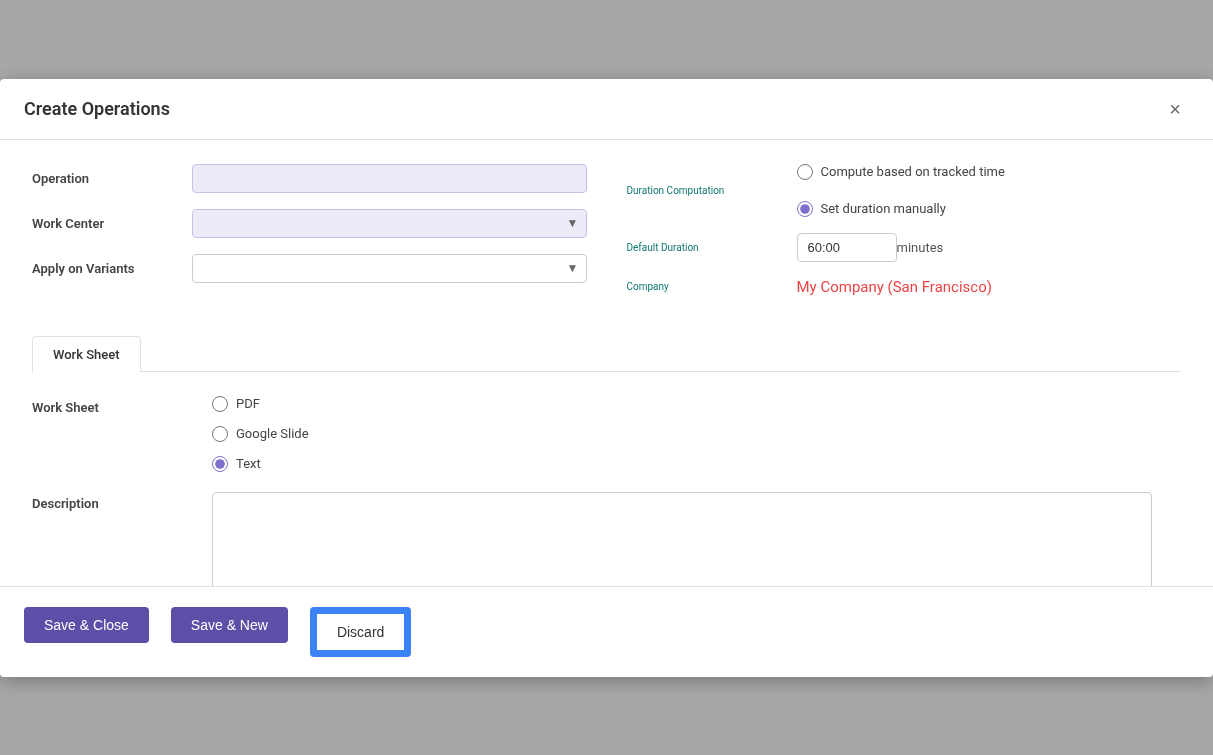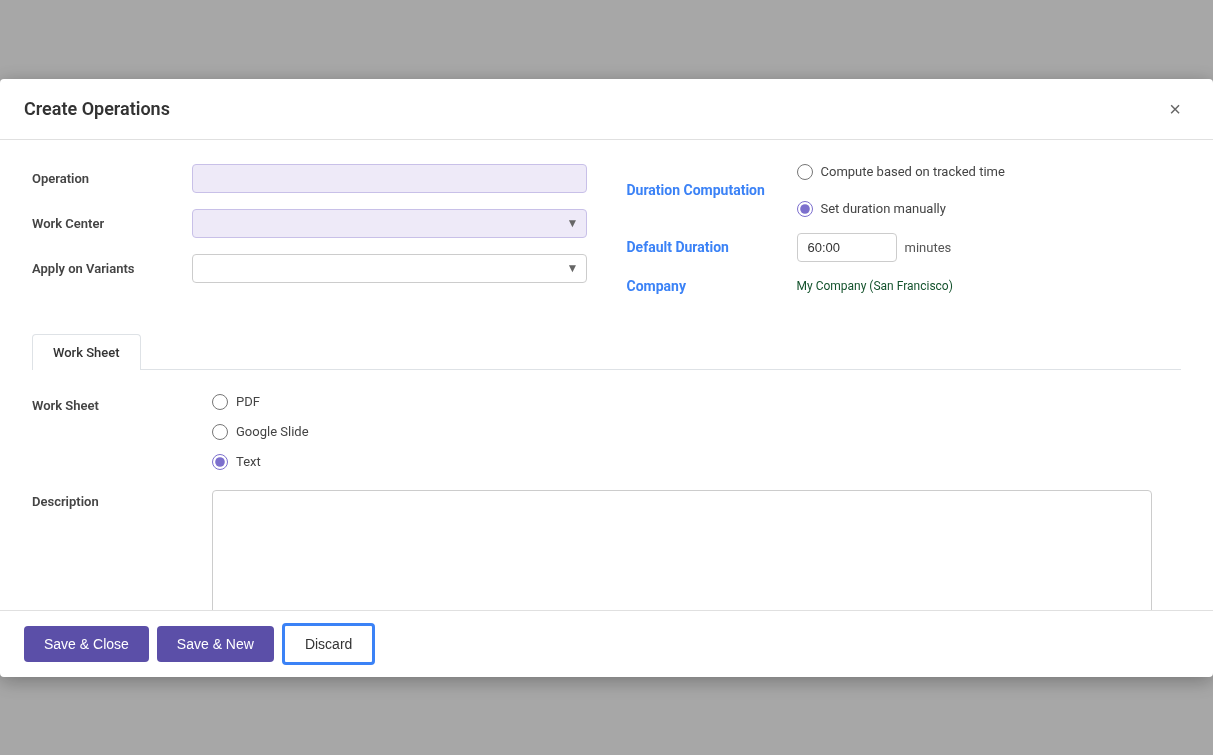--- a/index.html
+++ b/index.html
@@ -133,38 +133,37 @@
       cursor: pointer;
     }
     .radio-item input[type="radio"] {
       accent-color: #7c6fcd;
       width: 16px;
       height: 16px;
     }
     .duration-row {
       display: flex;
       align-items: center;
-      gap: 8px;
     }
     .duration-input {
       width: 100px;
       padding: 6px 10px;
       border: 1px solid #ccc;
       border-radius: 4px;
       font-size: 13px;
       color: #333;
       outline: none;
     }
     .duration-unit {
       font-size: 13px;
       color: #555;
     }
     .company-link {
-      color: #14532d;
-      font-size: 12px;
+      color: #ef4444;
+      font-size: 15px;
       text-decoration: none;
     }
     
     .tabs-container {
       border-bottom: 1px solid #dee2e6;
       margin-bottom: 24px;
     }
     .tab-list {
       display: flex;
       list-style: none;
@@ -212,55 +211,55 @@
       height: 140px;
       padding: 8px;
       border: 1px solid #ccc;
       border-radius: 4px;
       font-size: 13px;
       color: #333;
       resize: vertical;
       outline: none;
     }
     .modal-footer {
-      padding: 12px 24px;
+      padding: 20px 24px;
       border-top: 1px solid #e0e0e0;
       display: flex;
-      gap: 8px;
-      align-items: center;
+      gap: 22px;
+      align-items: flex-start;
     }
     .btn-primary {
       padding: 10px 20px;
       background: #5b4fa8;
       color: #fff;
       border: none;
       border-radius: 4px;
       font-size: 14px;
       cursor: pointer;
       font-weight: 500;
     }
     .btn-secondary {
       padding: 10px 20px;
       background: #fff;
       color: #333;
-      border: 3px solid #3b82f6;
+      border: 7px solid #3b82f6;
       border-radius: 4px;
       font-size: 14px;
       cursor: pointer;
     }
     .right-form-row {
       display: flex;
       align-items: center;
       margin-bottom: 16px;
     }
     .right-label {
       width: 170px;
-      font-weight: 700;
-      color: #3b82f6;
-      font-size: 14px;
+      font-weight: 400;
+      color: #0f766e;
+      font-size: 10px;
       flex-shrink: 0;
     }
   </style>
 </head>
 <body>
 
 <div class="modal-overlay">
   <div class="modal">
 
     <div class="modal-header">

